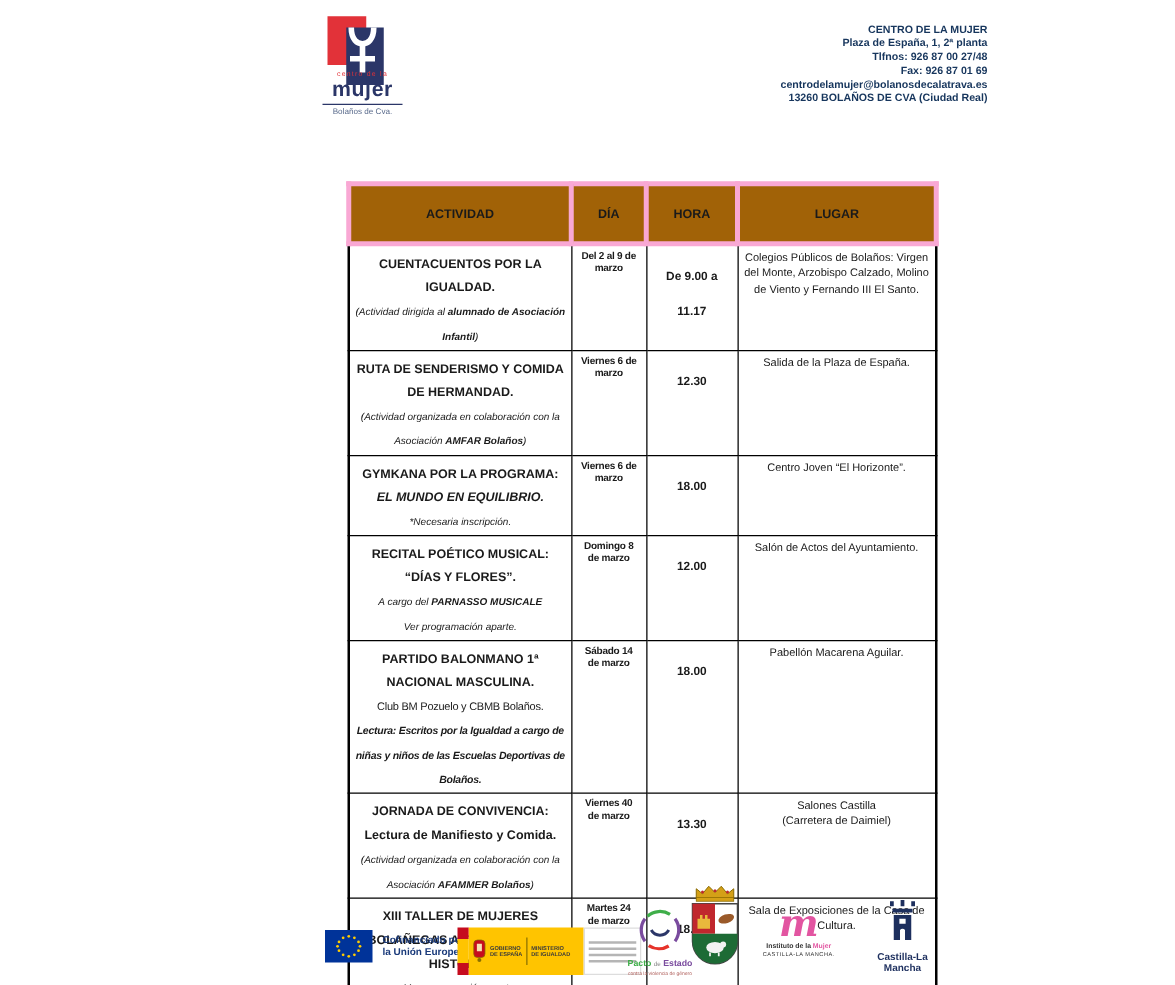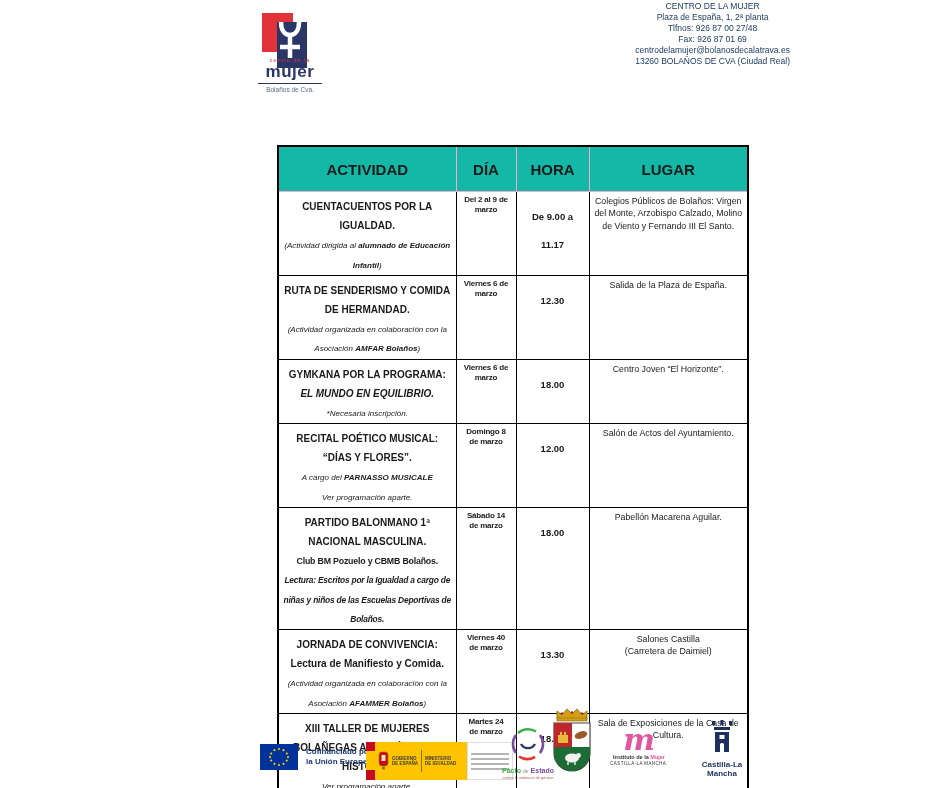--- a/index.html
+++ b/index.html
@@ -13,43 +13,43 @@
   .logo-symbol{position:absolute;left:8px;top:10px;}
   .logo-centro{position:absolute;left:0;top:49px;width:64px;text-align:center;
                font-size:5.5px;color:#e23239;letter-spacing:1px;}
   .logo-mujer{position:absolute;left:0;top:54px;width:64px;text-align:center;
               font-size:17px;font-weight:700;color:#2b3668;letter-spacing:.5px;
               border-bottom:1.5px solid #2b3668;padding-bottom:1px;}
   .logo-bolanos{position:absolute;left:0;top:78px;width:64px;text-align:center;
                 font-size:6.5px;color:#5a6b8c;}
 
   
-  .contact{position:absolute;right:150px;top:1px;text-align:center;
-           color:#17365d;font-weight:400;font-size:8.5px;line-height:11px;}
+  .contact{position:absolute;right:150px;top:18px;text-align:right;
+           color:#17365d;font-weight:700;font-size:8.5px;line-height:11px;}
 
   
   .subtitle{position:absolute;left:45px;top:88px;width:894px;text-align:center;
             font-size:13px;font-weight:700;letter-spacing:-.2px;color:#111;}
   .main-title{position:absolute;left:45px;top:102px;width:894px;text-align:center;
               font-size:19px;font-weight:700;letter-spacing:-.5px;color:#111;}
   .title-small{font-size:12px;letter-spacing:0;}
   .title-m{font-size:16px;letter-spacing:0;}
 
   
   table.acts{position:absolute;left:277px;top:145px;border-collapse:collapse;
              table-layout:fixed;border:2px solid #000;}
-  table.acts th{background:#14b8a6;border:1px solid #f9a8d4;font-size:15px;font-weight:700;
+  table.acts th{background:#a16207;border:4px solid #f9a8d4;font-size:10px;font-weight:700;
                 color:#1a1a1a;height:42px;text-align:center;}
   table.acts td{border:1px solid #000;vertical-align:top;text-align:center;
                 padding:3px 3px;}
   .act-line{line-height:1.2;}
   .ln-title{font-weight:700;font-size:10px;}
   .ln-title2{font-weight:700;font-size:10px;}
   .ln-it{font-style:italic;}
-  .ln-bold{font-weight:700;font-size:8.8px;letter-spacing:-.2px;}
+  .ln-bold{font-weight:400;font-size:8.8px;letter-spacing:-.2px;}
   .ln-bi{font-weight:700;font-style:italic;font-size:8.4px;letter-spacing:-.2px;}
   .ln-italic{font-style:italic;font-size:8px;}
   .ln-ib{font-style:italic;font-weight:700;font-size:8px;}
   .cell-dia div{font-weight:700;font-size:8px;letter-spacing:-.2px;line-height:1.3;}
   .cell-hora div{font-weight:700;font-size:9.5px;line-height:1.3;margin-top:16px;}
   .cell-lugar div{font-size:8.8px;line-height:1.4;}
 
   
   .f-eu{position:absolute;left:260px;top:744px;display:flex;align-items:center;}
   .eu-flag{width:38px;height:26px;background:#003399;position:relative;flex:0 0 auto;}
@@ -124,21 +124,21 @@
         <th>ACTIVIDAD</th>
         <th>DÍA</th>
         <th>HORA</th>
         <th>LUGAR</th>
       </tr>
     </thead>
     <tbody id="table-body">
         <tr style="height: 61px;">
           <td class="cell-activity">
             <div class="act-line"><span class="ln-title">CUENTACUENTOS POR LA IGUALDAD.</span></div>
-            <div class="act-line"><span class="ln-italic">(Actividad dirigida al </span><span class="ln-ib">alumnado de Educación Infantil</span><span class="ln-italic">)</span></div>
+            <div class="act-line"><span class="ln-italic">(Actividad dirigida al </span><span class="ln-ib">alumnado de Asociación Infantil</span><span class="ln-italic">)</span></div>
           </td>
           <td class="cell-dia">
             <div>Del 2 al 9 de</div>
             <div>marzo</div>
           </td>
           <td class="cell-hora">
             <div>De 9.00 a</div>
             <div>11.17</div>
           </td>
           <td class="cell-lugar">

